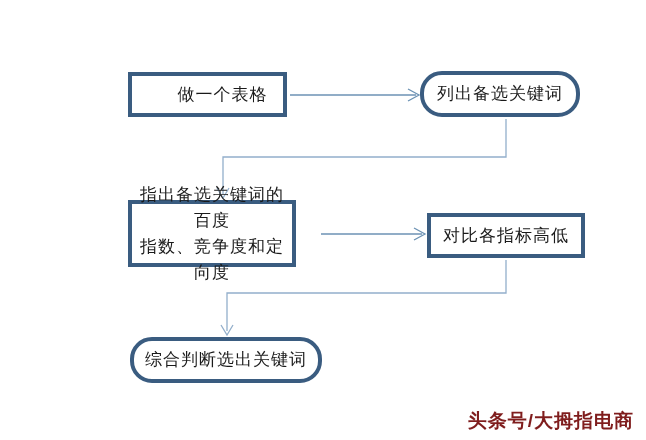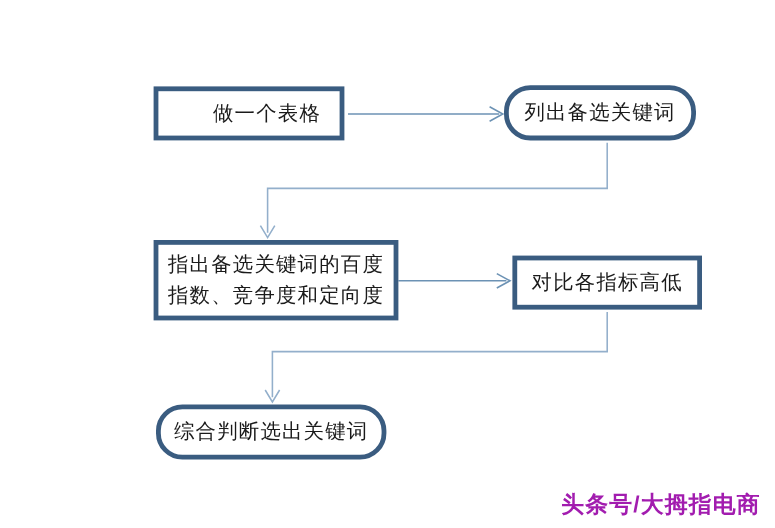--- a/index.html
+++ b/index.html
@@ -31,31 +31,31 @@
     display: flex;
     align-items: center;
     justify-content: center;
     text-align: center;
     font-size: 17px;
     line-height: 26px;
     letter-spacing: 1px;
   }
   .node-step1 { left: 128px; top:  72px; width: 159px; height: 45px; padding-left: 30px; }
   .node-step2 { left: 420px; top:  71px; width: 160px; height: 46px; border-radius: 22px; }
-  .node-step3 { left: 128px; top: 200px; width: 204px; height: 67px; white-space: pre-line; }
+  .node-step3 { left: 128px; top: 200px; width: 168px; height: 67px; white-space: pre-line; }
   .node-step4 { left: 427px; top: 213px; width: 158px; height: 45px; }
   .node-step5 { left: 130px; top: 337px; width: 192px; height: 46px; border-radius: 22px; }
   .watermark {
     position: absolute;
     right: 12px;
     bottom: 6px;
     font-size: 19px;
     font-weight: bold;
     letter-spacing: 1px;
-    color: #a21caf;
+    color: #7f1d1d;
     text-shadow: 1px 1px 0 #ffffff, 2px 2px 1px rgba(255,255,255,0.8);
   }
 </style>
 </head>
 <body>
 
 <div class="canvas">
 
   <svg class="connector-layer" viewBox="0 0 646 440" xmlns="http://www.w3.org/2000/svg">
 

